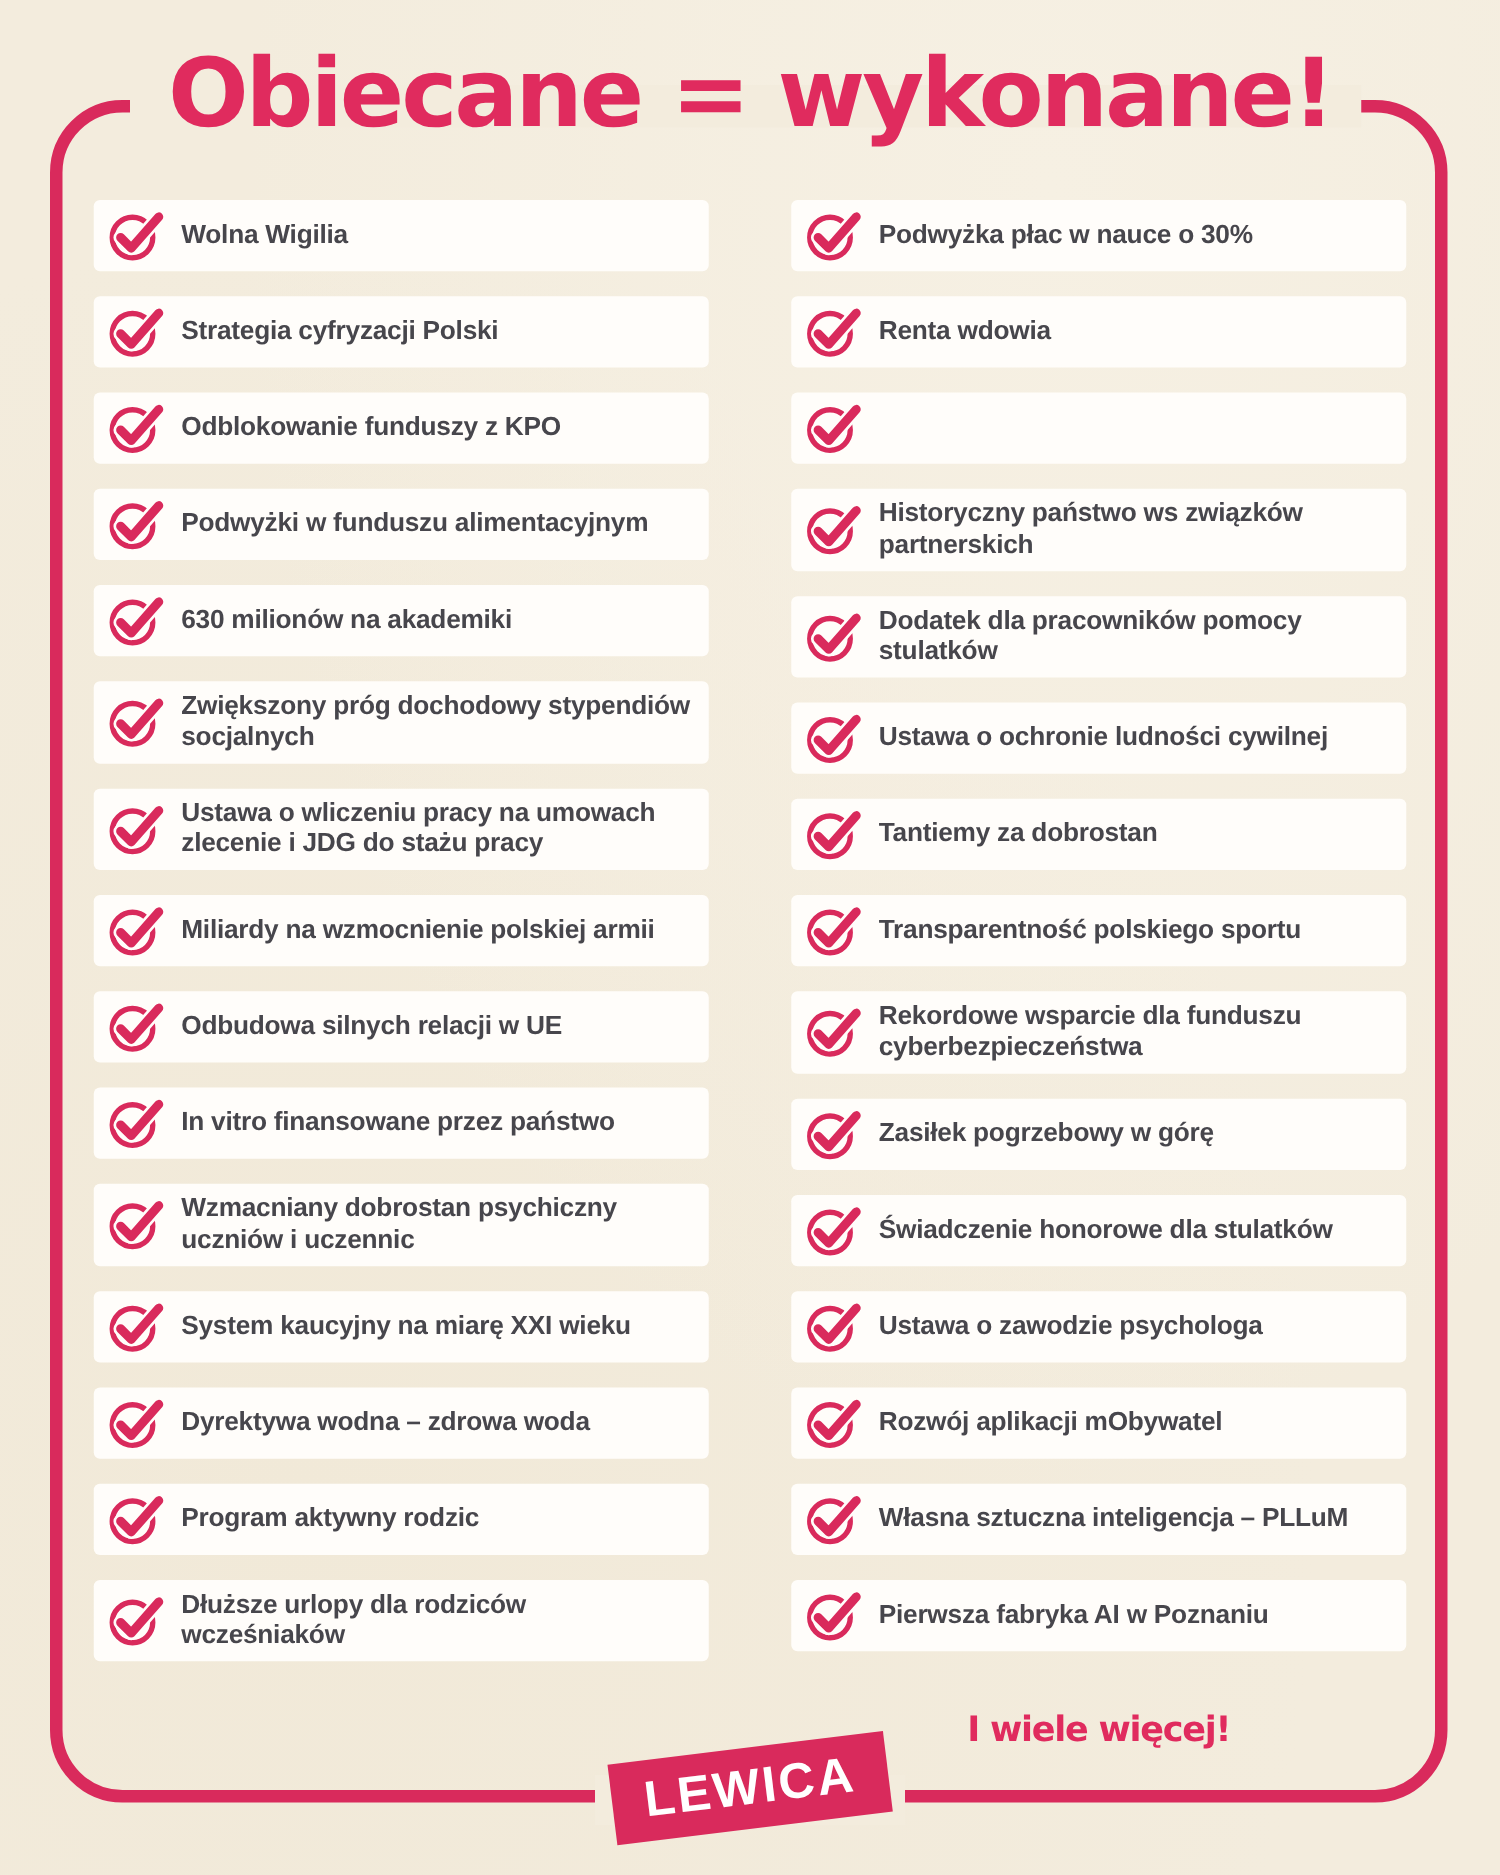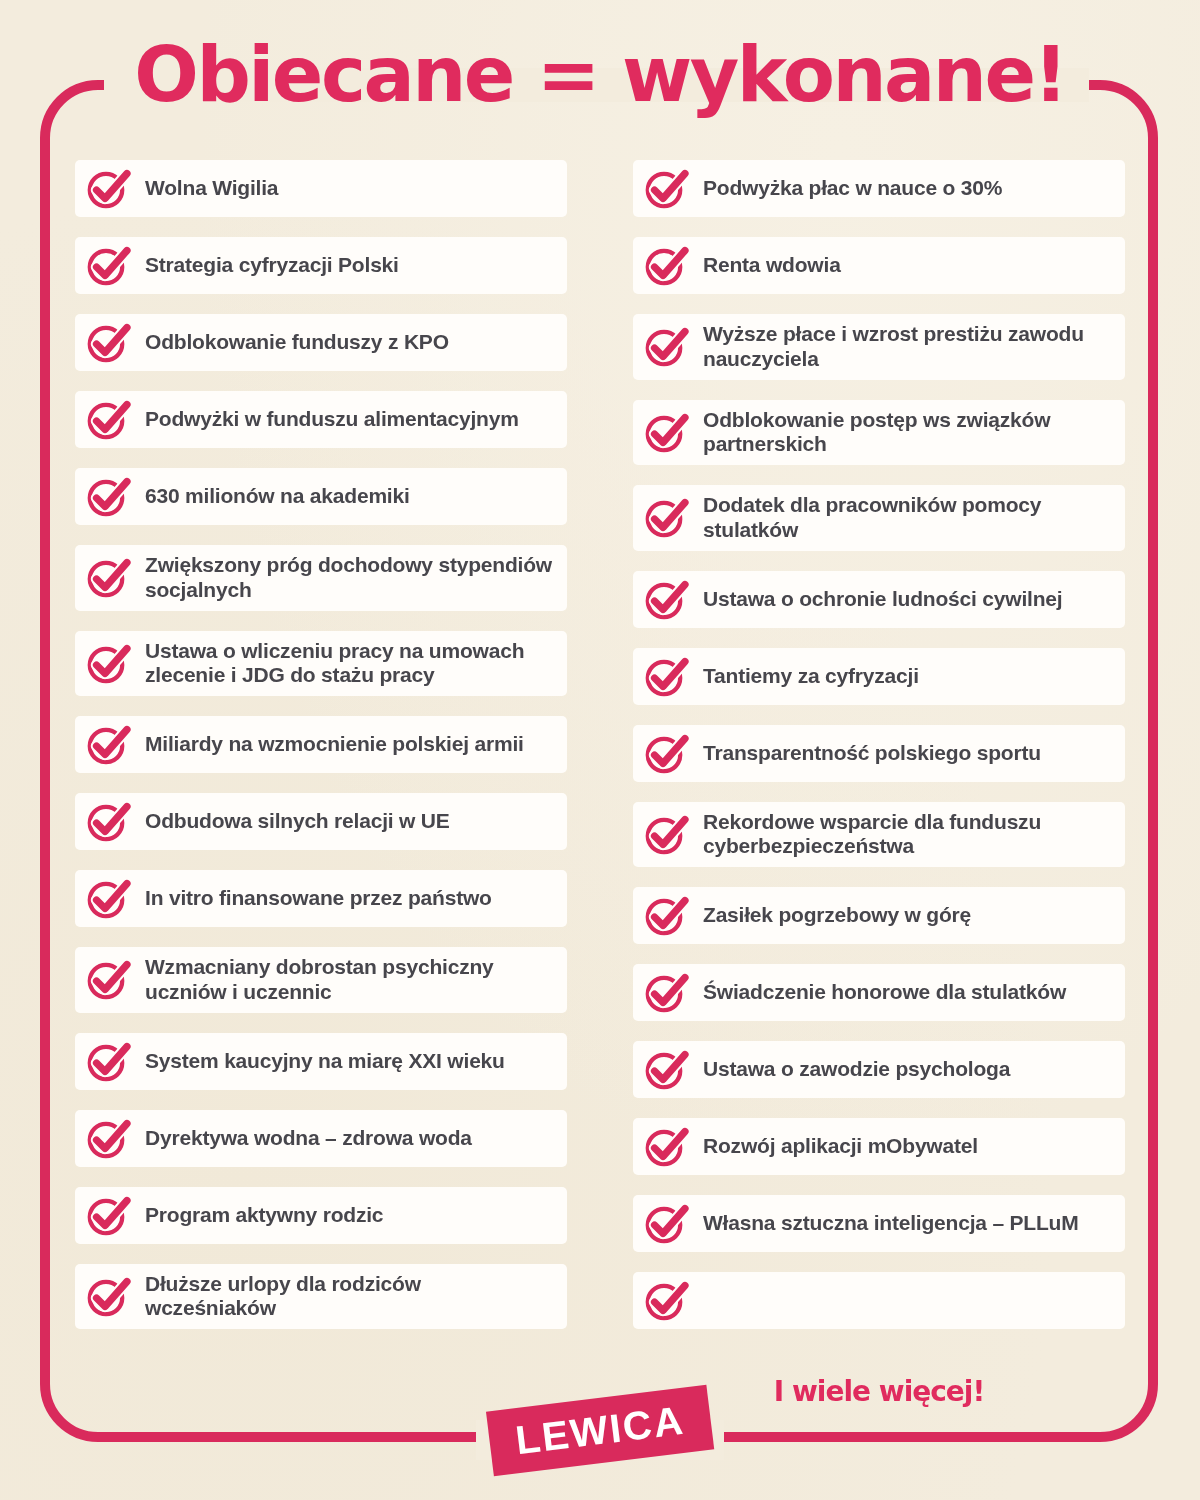--- a/index.html
+++ b/index.html
@@ -214,30 +214,29 @@
         </svg>
         <span class="label">Renta wdowia</span>
       </div>
 
       <div class="card">
         <svg class="icon" viewBox="0 0 45 41" xmlns="http://www.w3.org/2000/svg">
           <circle cx="19" cy="22" r="16.2" fill="none" stroke="#d92a5c" stroke-width="4.3"></circle>
           <path d="M9.5 22 L18 30.5 L40 5.5" fill="none" stroke="#fffdfa" stroke-width="11.5" stroke-linecap="round" stroke-linejoin="round"></path>
           <path d="M9.5 22 L18 30.5 L40 5.5" fill="none" stroke="#d92a5c" stroke-width="7.2" stroke-linecap="round" stroke-linejoin="round"></path>
         </svg>
-        <span class="label">Wyższe płace i wzrost prestiżu zawodu nauczyciela</span>
-      </div>
-
-      <div class="card">
-        <svg class="icon" viewBox="0 0 45 41" xmlns="http://www.w3.org/2000/svg">
-          <circle cx="19" cy="22" r="16.2" fill="none" stroke="#d92a5c" stroke-width="4.3"></circle>
-          <path d="M9.5 22 L18 30.5 L40 5.5" fill="none" stroke="#fffdfa" stroke-width="11.5" stroke-linecap="round" stroke-linejoin="round"></path>
-          <path d="M9.5 22 L18 30.5 L40 5.5" fill="none" stroke="#d92a5c" stroke-width="7.2" stroke-linecap="round" stroke-linejoin="round"></path>
-        </svg>
-        <span class="label">Odblokowanie postęp ws związków partnerskich</span>
+      </div>
+
+      <div class="card">
+        <svg class="icon" viewBox="0 0 45 41" xmlns="http://www.w3.org/2000/svg">
+          <circle cx="19" cy="22" r="16.2" fill="none" stroke="#d92a5c" stroke-width="4.3"></circle>
+          <path d="M9.5 22 L18 30.5 L40 5.5" fill="none" stroke="#fffdfa" stroke-width="11.5" stroke-linecap="round" stroke-linejoin="round"></path>
+          <path d="M9.5 22 L18 30.5 L40 5.5" fill="none" stroke="#d92a5c" stroke-width="7.2" stroke-linecap="round" stroke-linejoin="round"></path>
+        </svg>
+        <span class="label">Historyczny państwo ws związków partnerskich</span>
       </div>
 
       <div class="card">
         <svg class="icon" viewBox="0 0 45 41" xmlns="http://www.w3.org/2000/svg">
           <circle cx="19" cy="22" r="16.2" fill="none" stroke="#d92a5c" stroke-width="4.3"></circle>
           <path d="M9.5 22 L18 30.5 L40 5.5" fill="none" stroke="#fffdfa" stroke-width="11.5" stroke-linecap="round" stroke-linejoin="round"></path>
           <path d="M9.5 22 L18 30.5 L40 5.5" fill="none" stroke="#d92a5c" stroke-width="7.2" stroke-linecap="round" stroke-linejoin="round"></path>
         </svg>
         <span class="label">Dodatek dla pracowników pomocy stulatków</span>
       </div>
@@ -250,21 +249,21 @@
         </svg>
         <span class="label">Ustawa o ochronie ludności cywilnej</span>
       </div>
 
       <div class="card">
         <svg class="icon" viewBox="0 0 45 41" xmlns="http://www.w3.org/2000/svg">
           <circle cx="19" cy="22" r="16.2" fill="none" stroke="#d92a5c" stroke-width="4.3"></circle>
           <path d="M9.5 22 L18 30.5 L40 5.5" fill="none" stroke="#fffdfa" stroke-width="11.5" stroke-linecap="round" stroke-linejoin="round"></path>
           <path d="M9.5 22 L18 30.5 L40 5.5" fill="none" stroke="#d92a5c" stroke-width="7.2" stroke-linecap="round" stroke-linejoin="round"></path>
         </svg>
-        <span class="label">Tantiemy za cyfryzacji</span>
+        <span class="label">Tantiemy za dobrostan</span>
       </div>
 
       <div class="card">
         <svg class="icon" viewBox="0 0 45 41" xmlns="http://www.w3.org/2000/svg">
           <circle cx="19" cy="22" r="16.2" fill="none" stroke="#d92a5c" stroke-width="4.3"></circle>
           <path d="M9.5 22 L18 30.5 L40 5.5" fill="none" stroke="#fffdfa" stroke-width="11.5" stroke-linecap="round" stroke-linejoin="round"></path>
           <path d="M9.5 22 L18 30.5 L40 5.5" fill="none" stroke="#d92a5c" stroke-width="7.2" stroke-linecap="round" stroke-linejoin="round"></path>
         </svg>
         <span class="label">Transparentność polskiego sportu</span>
       </div>
@@ -322,18 +321,19 @@
         </svg>
         <span class="label">Własna sztuczna inteligencja – PLLuM</span>
       </div>
 
       <div class="card">
         <svg class="icon" viewBox="0 0 45 41" xmlns="http://www.w3.org/2000/svg">
           <circle cx="19" cy="22" r="16.2" fill="none" stroke="#d92a5c" stroke-width="4.3"></circle>
           <path d="M9.5 22 L18 30.5 L40 5.5" fill="none" stroke="#fffdfa" stroke-width="11.5" stroke-linecap="round" stroke-linejoin="round"></path>
           <path d="M9.5 22 L18 30.5 L40 5.5" fill="none" stroke="#d92a5c" stroke-width="7.2" stroke-linecap="round" stroke-linejoin="round"></path>
         </svg>
+        <span class="label">Pierwsza fabryka AI w Poznaniu</span>
       </div>
     <div class="more">I wiele więcej!</div>
     </div>
 </div>
 
 <div class="logo">LEWICA</div>
 
 </body></html>

